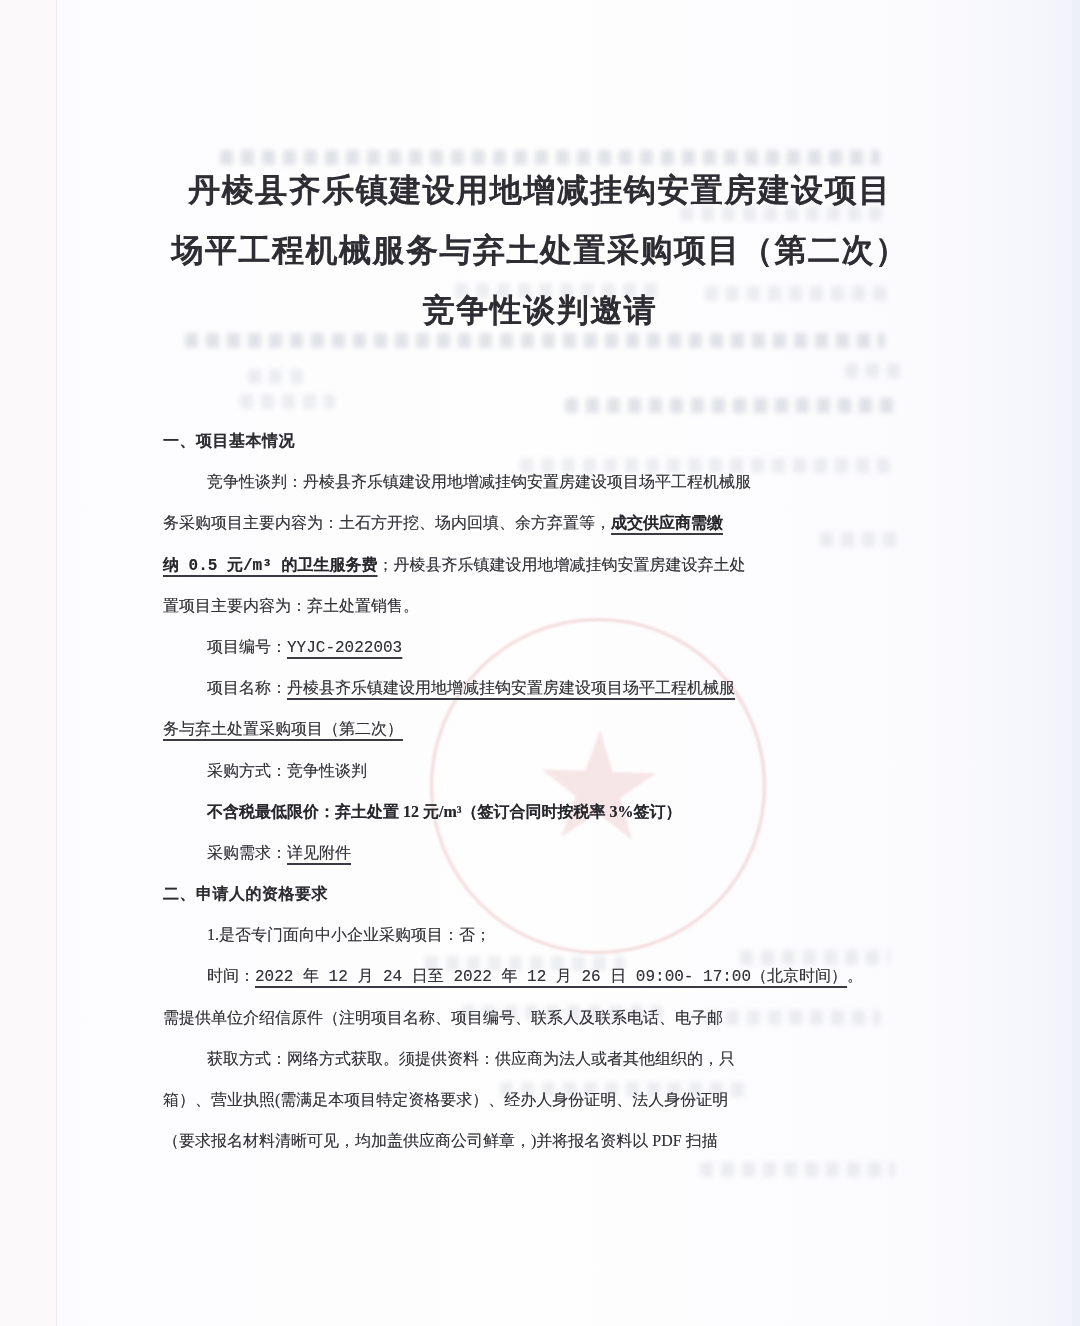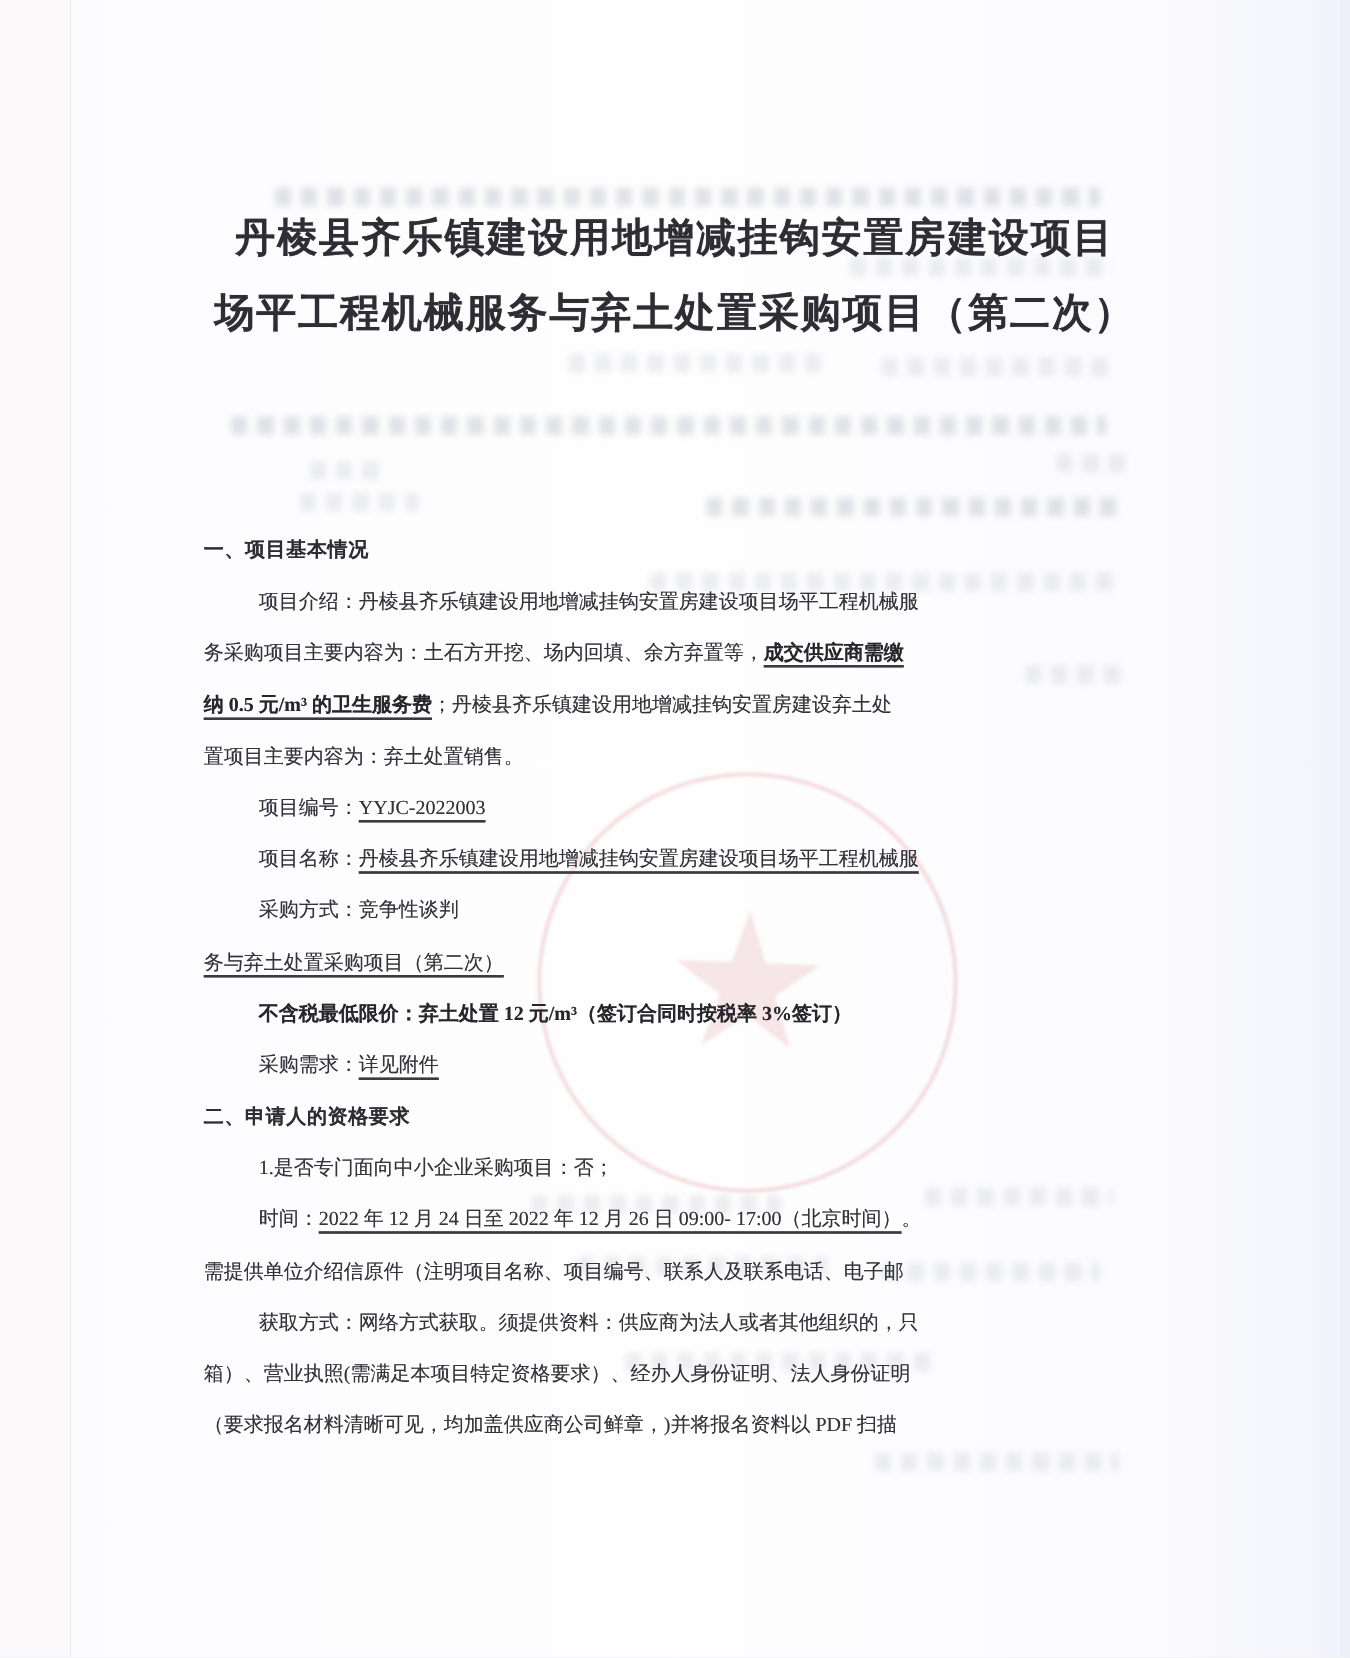--- a/index.html
+++ b/index.html
@@ -41,20 +41,21 @@
   .line.heading{
     font-family:"Liberation Sans","DejaVu Sans",sans-serif;
     font-weight:bold;color:#2c2c31;letter-spacing:.5px;
   }
   .line .b{font-weight:bold;color:#26262b;}
   .line .u{
     text-decoration:underline;
     text-decoration-thickness:1.6px;
     text-underline-offset:5px;
     text-decoration-color:#3a3a42;
+    font-family:Liberation Mono, monospace;
   }
   .seal{
     position:absolute;left:430px;top:618px;width:330px;height:330px;
     border:3px solid rgba(208,92,92,.22);
     border-radius:50%;
     filter:blur(1.2px);
     transform:rotate(-6deg);
     display:flex;align-items:center;justify-content:center;
   }
   .seal-star{
@@ -97,32 +98,33 @@
   <div class="ghost lite" style="left:500px;top:1082px;width:250px;"></div>
   <div class="ghost lite" style="left:700px;top:1162px;width:195px;"></div>
 
   <div class="seal">
     <span class="seal-star">★</span>
   </div>
 
   <div class="title-block">
     <div class="title-line">丹棱县齐乐镇建设用地增减挂钩安置房建设项目</div>
     <div class="title-line">场平工程机械服务与弃土处置采购项目（第二次）</div>
+    <div class="title-line">竞争性谈判邀请</div>
   </div>
 
   <div class="body-block">
       <div class="line heading"><span>一、项目基本情况</span></div>
-      <div class="line indent"><span>项目介绍：丹棱县齐乐镇建设用地增减挂钩安置房建设项目场平工程机械服</span></div>
+      <div class="line indent"><span>竞争性谈判：丹棱县齐乐镇建设用地增减挂钩安置房建设项目场平工程机械服</span></div>
       <div class="line"><span>务采购项目主要内容为：土石方开挖、场内回填、余方弃置等，</span><span class="b u">成交供应商需缴</span></div>
       <div class="line"><span class="b u">纳 0.5 元/m³ 的卫生服务费</span><span>；丹棱县齐乐镇建设用地增减挂钩安置房建设弃土处</span></div>
       <div class="line"><span>置项目主要内容为：弃土处置销售。</span></div>
       <div class="line indent"><span>项目编号：</span><span class="u">YYJC-2022003</span></div>
       <div class="line indent"><span>项目名称：</span><span class="u">丹棱县齐乐镇建设用地增减挂钩安置房建设项目场平工程机械服</span></div>
+      <div class="line"><span class="u">务与弃土处置采购项目（第二次）</span></div>
       <div class="line indent"><span>采购方式：竞争性谈判</span></div>
-      <div class="line"><span class="u">务与弃土处置采购项目（第二次）</span></div>
       <div class="line indent"><span class="b">不含税最低限价：弃土处置 12 元/m³（签订合同时按税率 3%签订）</span></div>
       <div class="line indent"><span>采购需求：</span><span class="u">详见附件</span></div>
       <div class="line heading"><span>二、申请人的资格要求</span></div>
       <div class="line indent"><span>1.是否专门面向中小企业采购项目：否；</span></div>
       <div class="line indent"><span>时间：</span><span class="u">2022 年 12 月 24 日至 2022 年 12 月 26 日 09:00- 17:00（北京时间）</span><span>。</span></div>
       <div class="line"><span>需提供单位介绍信原件（注明项目名称、项目编号、联系人及联系电话、电子邮</span></div>
       <div class="line indent"><span>获取方式：网络方式获取。须提供资料：供应商为法人或者其他组织的，只</span></div>
       <div class="line"><span>箱）、营业执照(需满足本项目特定资格要求）、经办人身份证明、法人身份证明</span></div>
       <div class="line"><span>（要求报名材料清晰可见，均加盖供应商公司鲜章，)并将报名资料以 PDF 扫描</span></div>
     </div>

